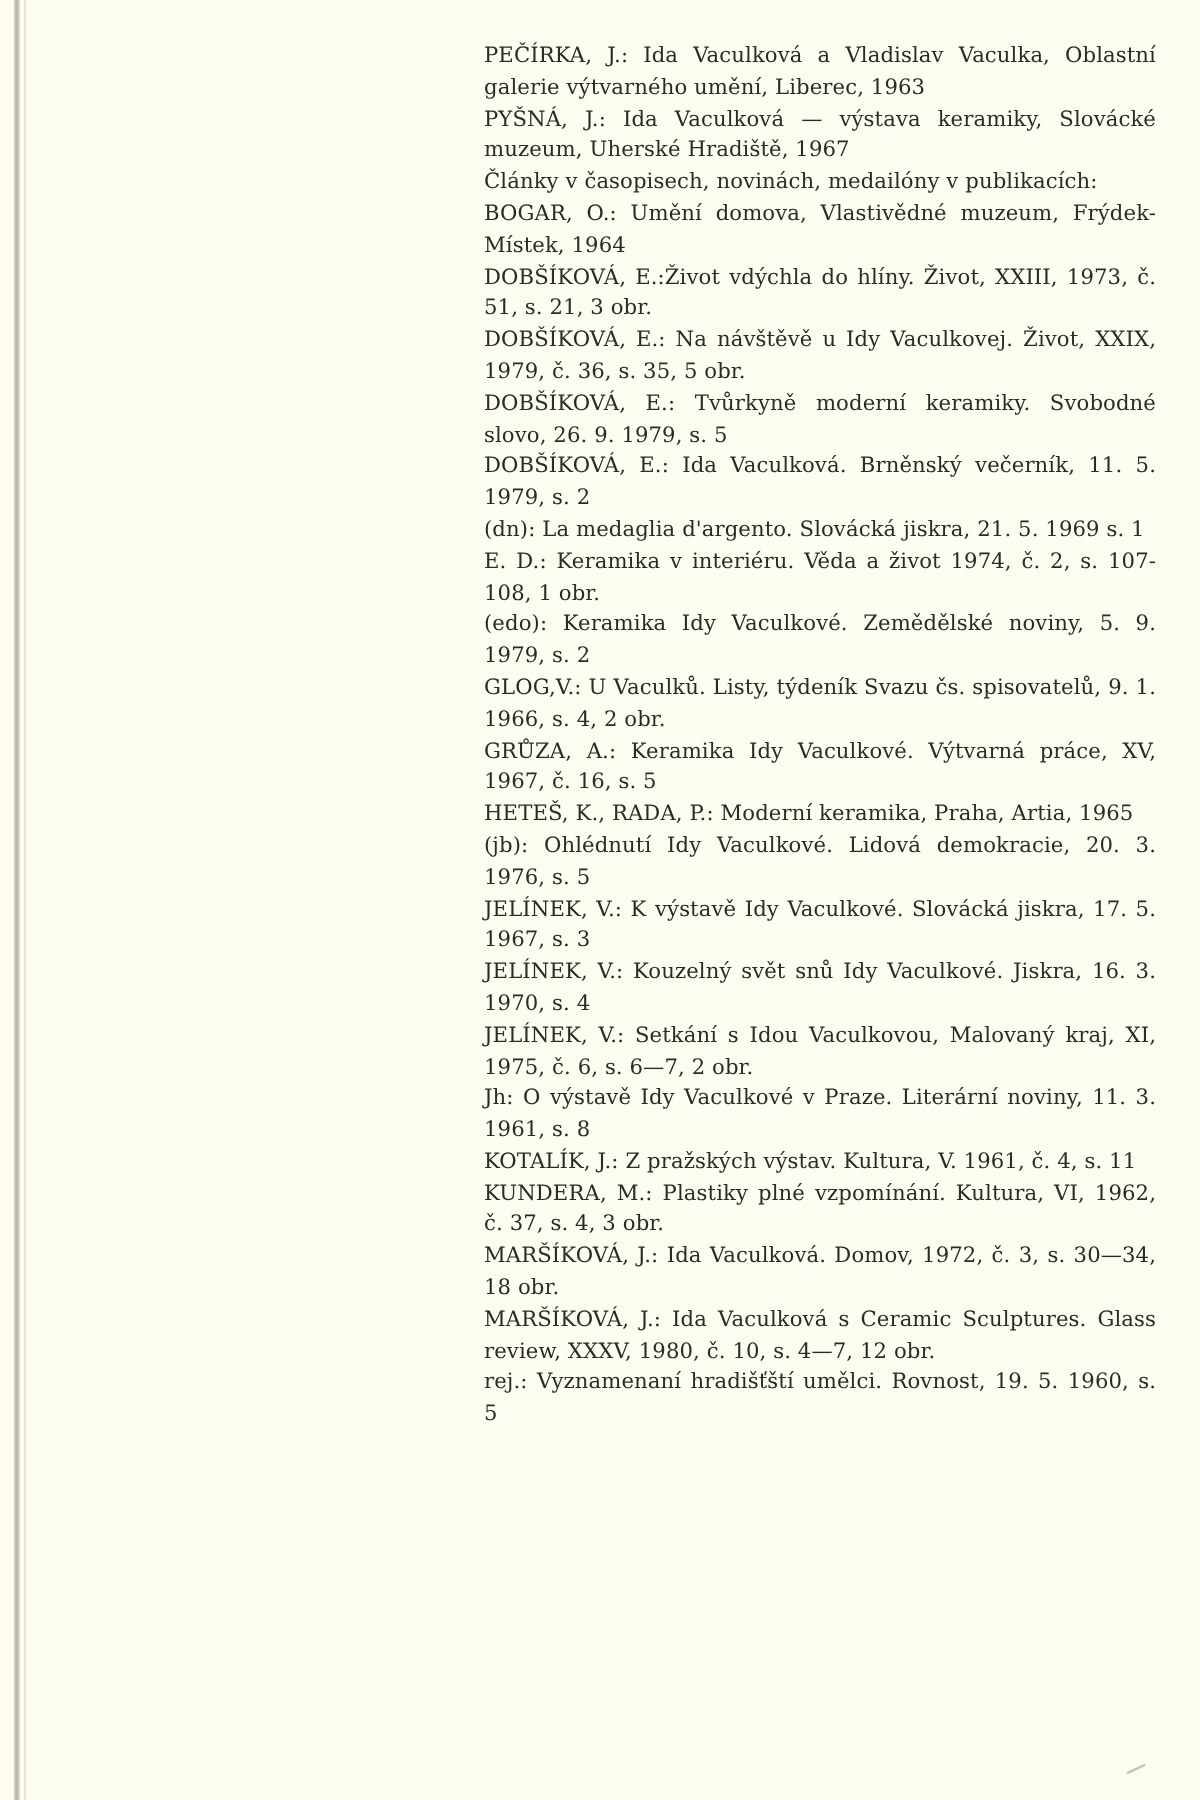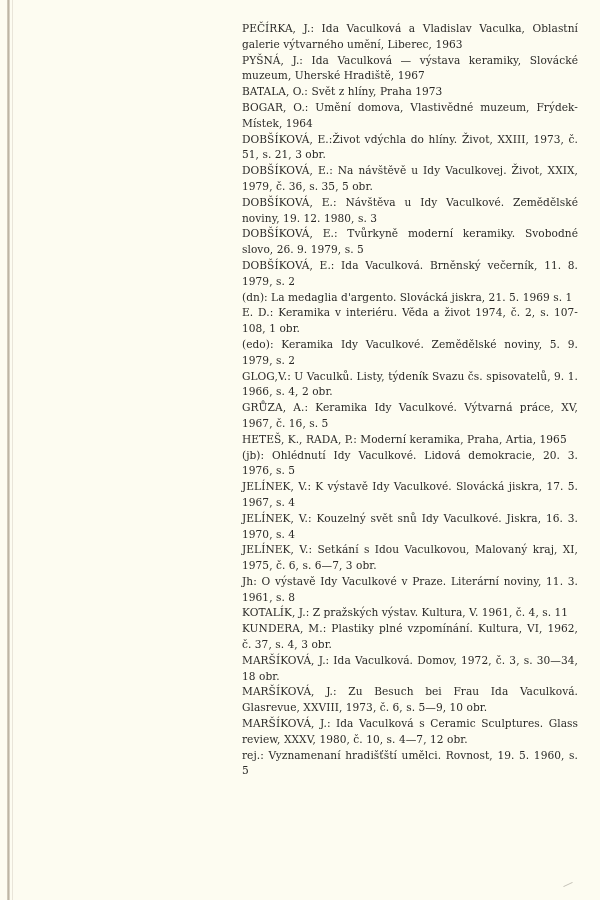--- a/index.html
+++ b/index.html
@@ -67,42 +67,40 @@
 <body>
 
 <div class="page">
   <div class="spine"></div>
   <div class="spine2"></div>
 
   <div class="text-block">
     <p class="entry">PEČÍRKA, J.: Ida Vaculková a Vladislav Vaculka, Oblastní galerie výtvarného umění, Liberec, 1963</p>
     <p class="entry">PYŠNÁ, J.: Ida Vaculková — výstava keramiky, Slovácké muzeum, Uherské Hradiště, 1967</p>
 
+    <p class="heading">Články v časopisech, novinách, medailóny v publikacích:</p>
 
-    <p class="entry">BATALA, O.: Svět z hlíny, Praha 1973</p>
     <p class="entry">BOGAR, O.: Umění domova, Vlastivědné muzeum, Frýdek-Místek, 1964</p>
     <p class="entry">DOBŠÍKOVÁ, E.:Život vdýchla do hlíny. Život, XXIII, 1973, č. 51, s. 21, 3 obr.</p>
     <p class="entry">DOBŠÍKOVÁ, E.: Na návštěvě u Idy Vaculkovej. Život, XXIX, 1979, č. 36, s. 35, 5 obr.</p>
-    <p class="entry">DOBŠÍKOVÁ, E.: Návštěva u Idy Vaculkové. Zemědělské noviny, 19. 12. 1980, s. 3</p>
     <p class="entry">DOBŠÍKOVÁ, E.: Tvůrkyně moderní keramiky. Svobodné slovo, 26. 9. 1979, s. 5</p>
-    <p class="entry">DOBŠÍKOVÁ, E.: Ida Vaculková. Brněnský večerník, 11. 8. 1979, s. 2</p>
+    <p class="entry">DOBŠÍKOVÁ, E.: Ida Vaculková. Brněnský večerník, 11. 5. 1979, s. 2</p>
     <p class="entry">(dn): La medaglia d'argento. Slovácká jiskra, 21. 5. 1969 s. 1</p>
     <p class="entry">E. D.: Keramika v interiéru. Věda a život 1974, č. 2, s. 107-108, 1 obr.</p>
     <p class="entry">(edo): Keramika Idy Vaculkové. Zemědělské noviny, 5. 9. 1979, s. 2</p>
     <p class="entry">GLOG,V.: U Vaculků. Listy, týdeník Svazu čs. spisovatelů, 9. 1. 1966, s. 4, 2 obr.</p>
     <p class="entry">GRŮZA, A.: Keramika Idy Vaculkové. Výtvarná práce, XV, 1967, č. 16, s. 5</p>
     <p class="entry">HETEŠ, K., RADA, P.: Moderní keramika, Praha, Artia, 1965</p>
     <p class="entry">(jb): Ohlédnutí Idy Vaculkové. Lidová demokracie, 20. 3. 1976, s. 5</p>
-    <p class="entry">JELÍNEK, V.: K výstavě Idy Vaculkové. Slovácká jiskra, 17. 5. 1967, s. 4</p>
+    <p class="entry">JELÍNEK, V.: K výstavě Idy Vaculkové. Slovácká jiskra, 17. 5. 1967, s. 3</p>
     <p class="entry">JELÍNEK, V.: Kouzelný svět snů Idy Vaculkové. Jiskra, 16. 3. 1970, s. 4</p>
-    <p class="entry">JELÍNEK, V.: Setkání s Idou Vaculkovou, Malovaný kraj, XI, 1975, č. 6, s. 6—7, 3 obr.</p>
+    <p class="entry">JELÍNEK, V.: Setkání s Idou Vaculkovou, Malovaný kraj, XI, 1975, č. 6, s. 6—7, 2 obr.</p>
     <p class="entry">Jh: O výstavě Idy Vaculkové v Praze. Literární noviny, 11. 3. 1961, s. 8</p>
     <p class="entry">KOTALÍK, J.: Z pražských výstav. Kultura, V. 1961, č. 4, s. 11</p>
     <p class="entry">KUNDERA, M.: Plastiky plné vzpomínání. Kultura, VI, 1962, č. 37, s. 4, 3 obr.</p>
     <p class="entry">MARŠÍKOVÁ, J.: Ida Vaculková. Domov, 1972, č. 3, s. 30—34, 18 obr.</p>
-    <p class="entry">MARŠÍKOVÁ, J.: Zu Besuch bei Frau Ida Vaculková. Glasrevue, XXVIII, 1973, č. 6, s. 5—9, 10 obr.</p>
     <p class="entry">MARŠÍKOVÁ, J.: Ida Vaculková s Ceramic Sculptures. Glass review, XXXV, 1980, č. 10, s. 4—7, 12 obr.</p>
     <p class="entry">rej.: Vyznamenaní hradišťští umělci. Rovnost, 19. 5. 1960, s. 5</p>
 
   </div>
 
   <div class="mark"></div>
 </div>
 
 </body></html>

